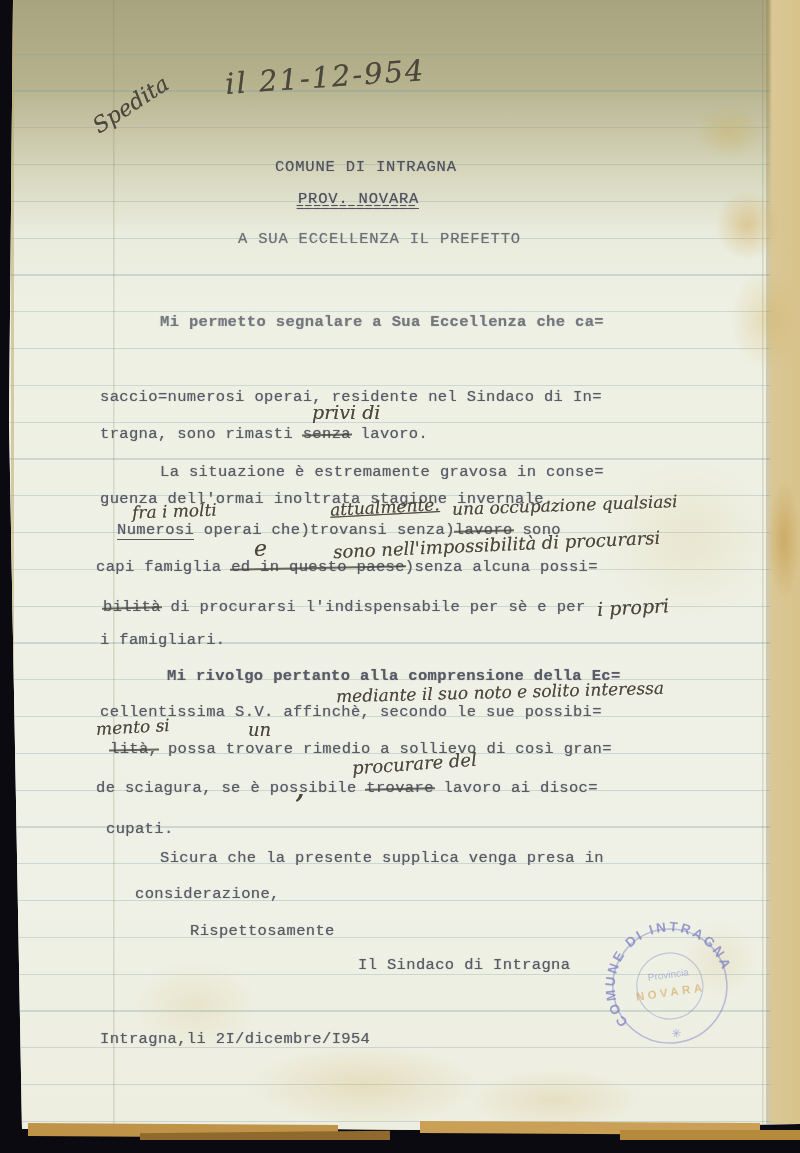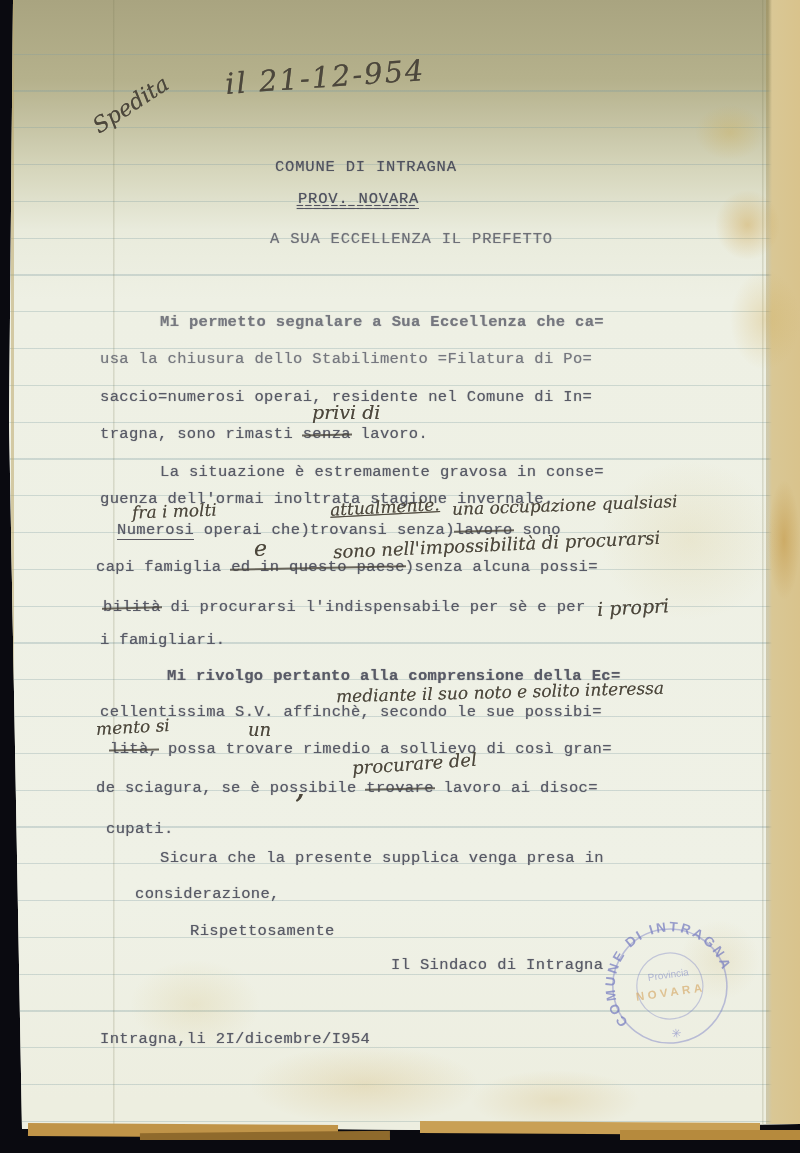--- a/index.html
+++ b/index.html
@@ -74,25 +74,24 @@
     <div class="stain" style="left:470px;top:1070px;width:170px;height:60px;background:radial-gradient(closest-side,rgba(200,160,70,.20),transparent);"></div>
     <div class="stain" style="left:680px;top:920px;width:80px;height:80px;background:radial-gradient(closest-side,rgba(200,170,90,.15),transparent);"></div>
 
     <div class="pen" style="left:88px;top:92px;font-size:22px;transform:rotate(-33deg);">Spedita</div>
     <div class="pen" style="left:225px;top:60px;font-size:29px;transform:rotate(-4deg);letter-spacing:2px;">il 21-12-954</div>
 
     <div class="typed hdr" style="left:275px;top:158px;">COMUNE DI INTRAGNA</div>
     <div class="typed hdr" style="left:298px;top:190px;border-bottom:1.4px solid #565866;font-family:Liberation Mono, monospace;">PROV. NOVARA</div>
     <div class="typed hdr" style="left:296px;top:200px;font-size:13px;">==============</div>
 
-    <div class="typed hdr faded" style="left:238px;top:230px;margin-left:32px;">A SUA ECCELLENZA IL PREFETTO</div>
+    <div class="typed hdr faded" style="left:238px;top:230px;">A SUA ECCELLENZA IL PREFETTO</div>
 
     <div class="typed faded" style="left:160px;top:313px;font-weight:bold;">Mi permetto segnalare a Sua Eccellenza che ca=</div>
-    <div class="typed faded" style="left:100px;top:350px;">usa la chiusura dello Stabilimento =Filatura di Po=</div>
-    <div class="typed" style="left:100px;top:388px;">saccio=numerosi operai, residente nel Comune di In=</div>
+    <div class="typed" style="left:100px;top:388px;">saccio=numerosi operai, residente nel Sindaco di In=</div>
     <div class="pen" style="left:312px;top:401px;font-size:19px;">privi di</div>
     <div class="typed" style="left:100px;top:425px;"><span>tragna, sono rimasti </span><span class="strike">senza</span><span> lavoro.</span></div>
 
     <div class="typed" style="left:160px;top:455px;margin-top:8px;">La situazione è estremamente gravosa in conse=</div>
     <div class="typed" style="left:100px;top:490px;">guenza dell'ormai inoltrata stagione invernale.</div>
 
     <div class="pen" style="left:132px;top:501px;font-size:17px;transform:rotate(-2deg);">fra i molti</div>
     <div class="pen" style="left:330px;top:497px;font-size:17px;transform:rotate(-3deg);text-decoration:underline;">attualmente.</div>
     <div class="pen" style="left:452px;top:495px;font-size:17px;transform:rotate(-2deg);">una occupazione qualsiasi</div>
 
@@ -112,21 +111,21 @@
     <div class="typed" style="left:110px;top:740px;"><span class="strike">lità,</span><span> possa trovare rimedio a sollievo di così gran=</span></div>
     <div class="pen" style="left:352px;top:753px;font-size:18px;transform:rotate(-4deg);">procurare del</div>
     <div class="typed" style="left:96px;top:779px;"><span>de sciagura, se è possibile </span><span class="strike">trovare</span><span> lavoro ai disoc=</span></div>
     <div class="pen" style="left:296px;top:775px;font-size:24px;font-weight:bold;">,</div>
     <div class="typed" style="left:106px;top:820px;">cupati.</div>
 
     <div class="typed" style="left:160px;top:849px;">Sicura che la presente supplica venga presa in</div>
     <div class="typed" style="left:96px;top:885px;margin-left:39px;">considerazione,</div>
 
     <div class="typed" style="left:190px;top:922px;">Rispettosamente</div>
-    <div class="typed" style="left:358px;top:956px;margin-left:33px;">Il Sindaco di Intragna</div>
+    <div class="typed" style="left:358px;top:956px;">Il Sindaco di Intragna</div>
     <div class="typed" style="left:100px;top:1030px;">Intragna,li 2I/dicembre/I954</div>
 
     <svg class="stamp" width="172" height="142" viewBox="0 0 172 142">
       <circle cx="86" cy="70" r="57" fill="none" stroke="rgba(122,128,198,0.55)" stroke-width="1.6"></circle>
       <circle cx="86" cy="70" r="33" fill="none" stroke="rgba(122,128,198,0.45)" stroke-width="1.2"></circle>
       <path id="stampArc" d="M 41,102 A 55,55 0 1 1 131,102" fill="none"></path>
       <text font-family="Liberation Sans, sans-serif" font-size="13.5" font-weight="bold" fill="rgba(108,114,190,0.78)" letter-spacing="2.5">
         <textPath href="#stampArc" startOffset="2">COMUNE DI INTRAGNA</textPath>
       </text>
       <text x="86" y="62" text-anchor="middle" font-family="Liberation Sans, sans-serif" font-size="10" fill="rgba(120,126,195,0.60)">Provincia</text>

